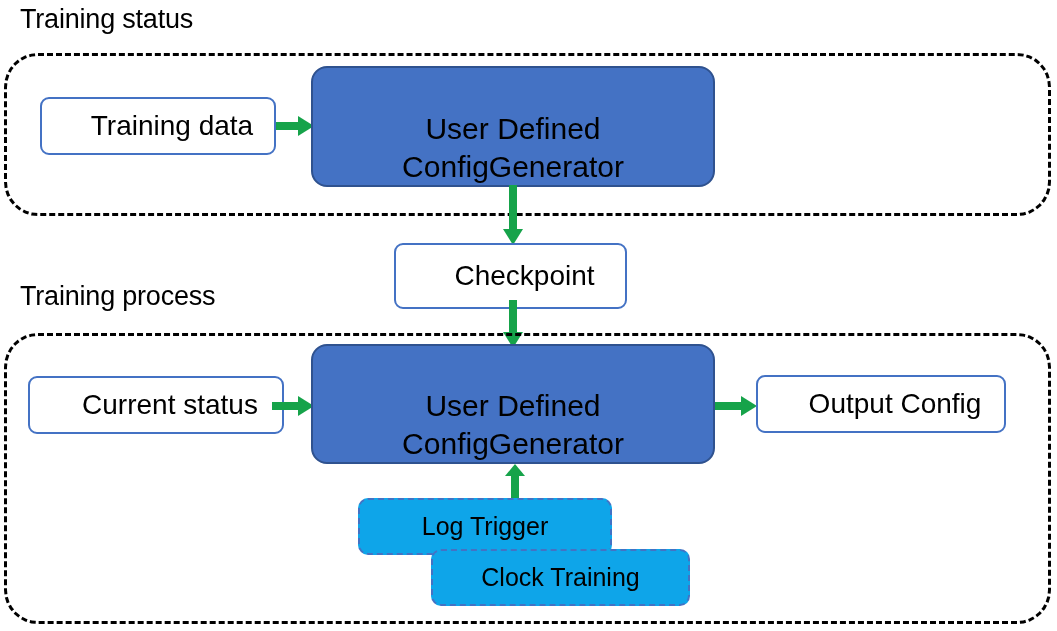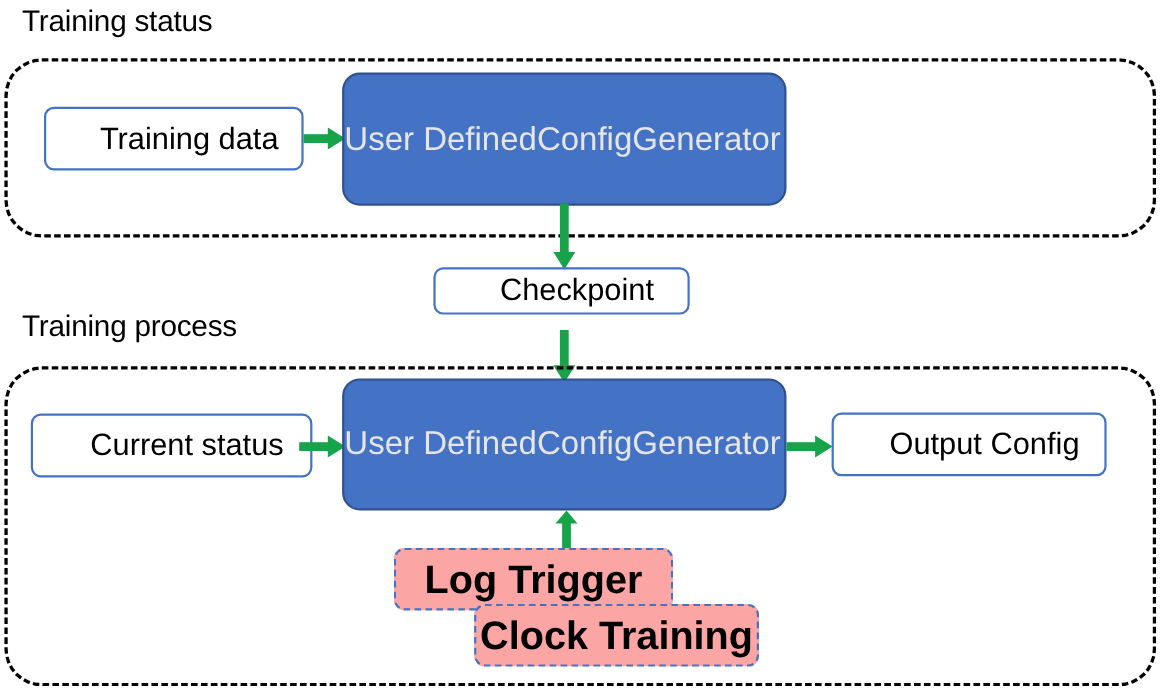--- a/index.html
+++ b/index.html
@@ -55,44 +55,43 @@
   }
 
   
   .node-filled {
     position: absolute;
     box-sizing: border-box;
     background: #4472C4;
     border: 2px solid #2F528F;
     border-radius: 16px;
     display: flex;
-    flex-direction: row;
+    flex-direction: column;
     align-items: center;
-    justify-content: flex-start;
-    color: #e5e5e5;
+    justify-content: flex-end;
+    color: #000000;
     font-size: 30px;
     line-height: 1.25;
     white-space: nowrap;
   }
 
   
   .node-trigger {
     position: absolute;
     box-sizing: border-box;
-    background: #fca5a5;
+    background: #0ea5e9;
     border: 2px dashed #4472C4;
     border-radius: 10px;
     display: flex;
     align-items: center;
     justify-content: center;
     color: #000000;
-    font-size: 36px;
+    font-size: 25px;
     line-height: 1.1;
     white-space: nowrap;
-    font-weight: bold;
   }
 
   
   .arrow-svg {
     position: absolute;
     overflow: visible;
     pointer-events: none;
   }
 </style>
 </head>
@@ -114,21 +113,21 @@
   <div class="node-filled" style="left:311px; top:66px; width:404px; height:121px;">
     <span>User Defined</span>
     <span>ConfigGenerator</span>
   </div>
 
   <svg class="arrow-svg" style="left:498px; top:185px; width:30px; height:62px;" viewBox="0 0 30 62">
     <line x1="15" y1="0" x2="15" y2="46" stroke="#16A34A" stroke-width="8"></line>
     <polygon points="5,44 25,44 15,60" fill="#16A34A"></polygon>
   </svg>
 
-  <div class="node" style="left:394px; top:243px; width:233px; height:43px;">Checkpoint</div>
+  <div class="node" style="left:394px; top:243px; width:233px; height:66px;">Checkpoint</div>
 
   <svg class="arrow-svg" style="left:498px; top:300px; width:30px; height:50px;" viewBox="0 0 30 50">
     <line x1="15" y1="0" x2="15" y2="34" stroke="#16A34A" stroke-width="8"></line>
     <polygon points="5,32 25,32 15,48" fill="#16A34A"></polygon>
   </svg>
 
   <div class="group-label" style="left:20px; top:283px;">Training process</div>
 
   <div class="process-box" style="left:4px; top:333px; width:1047px; height:291px;"></div>
 

